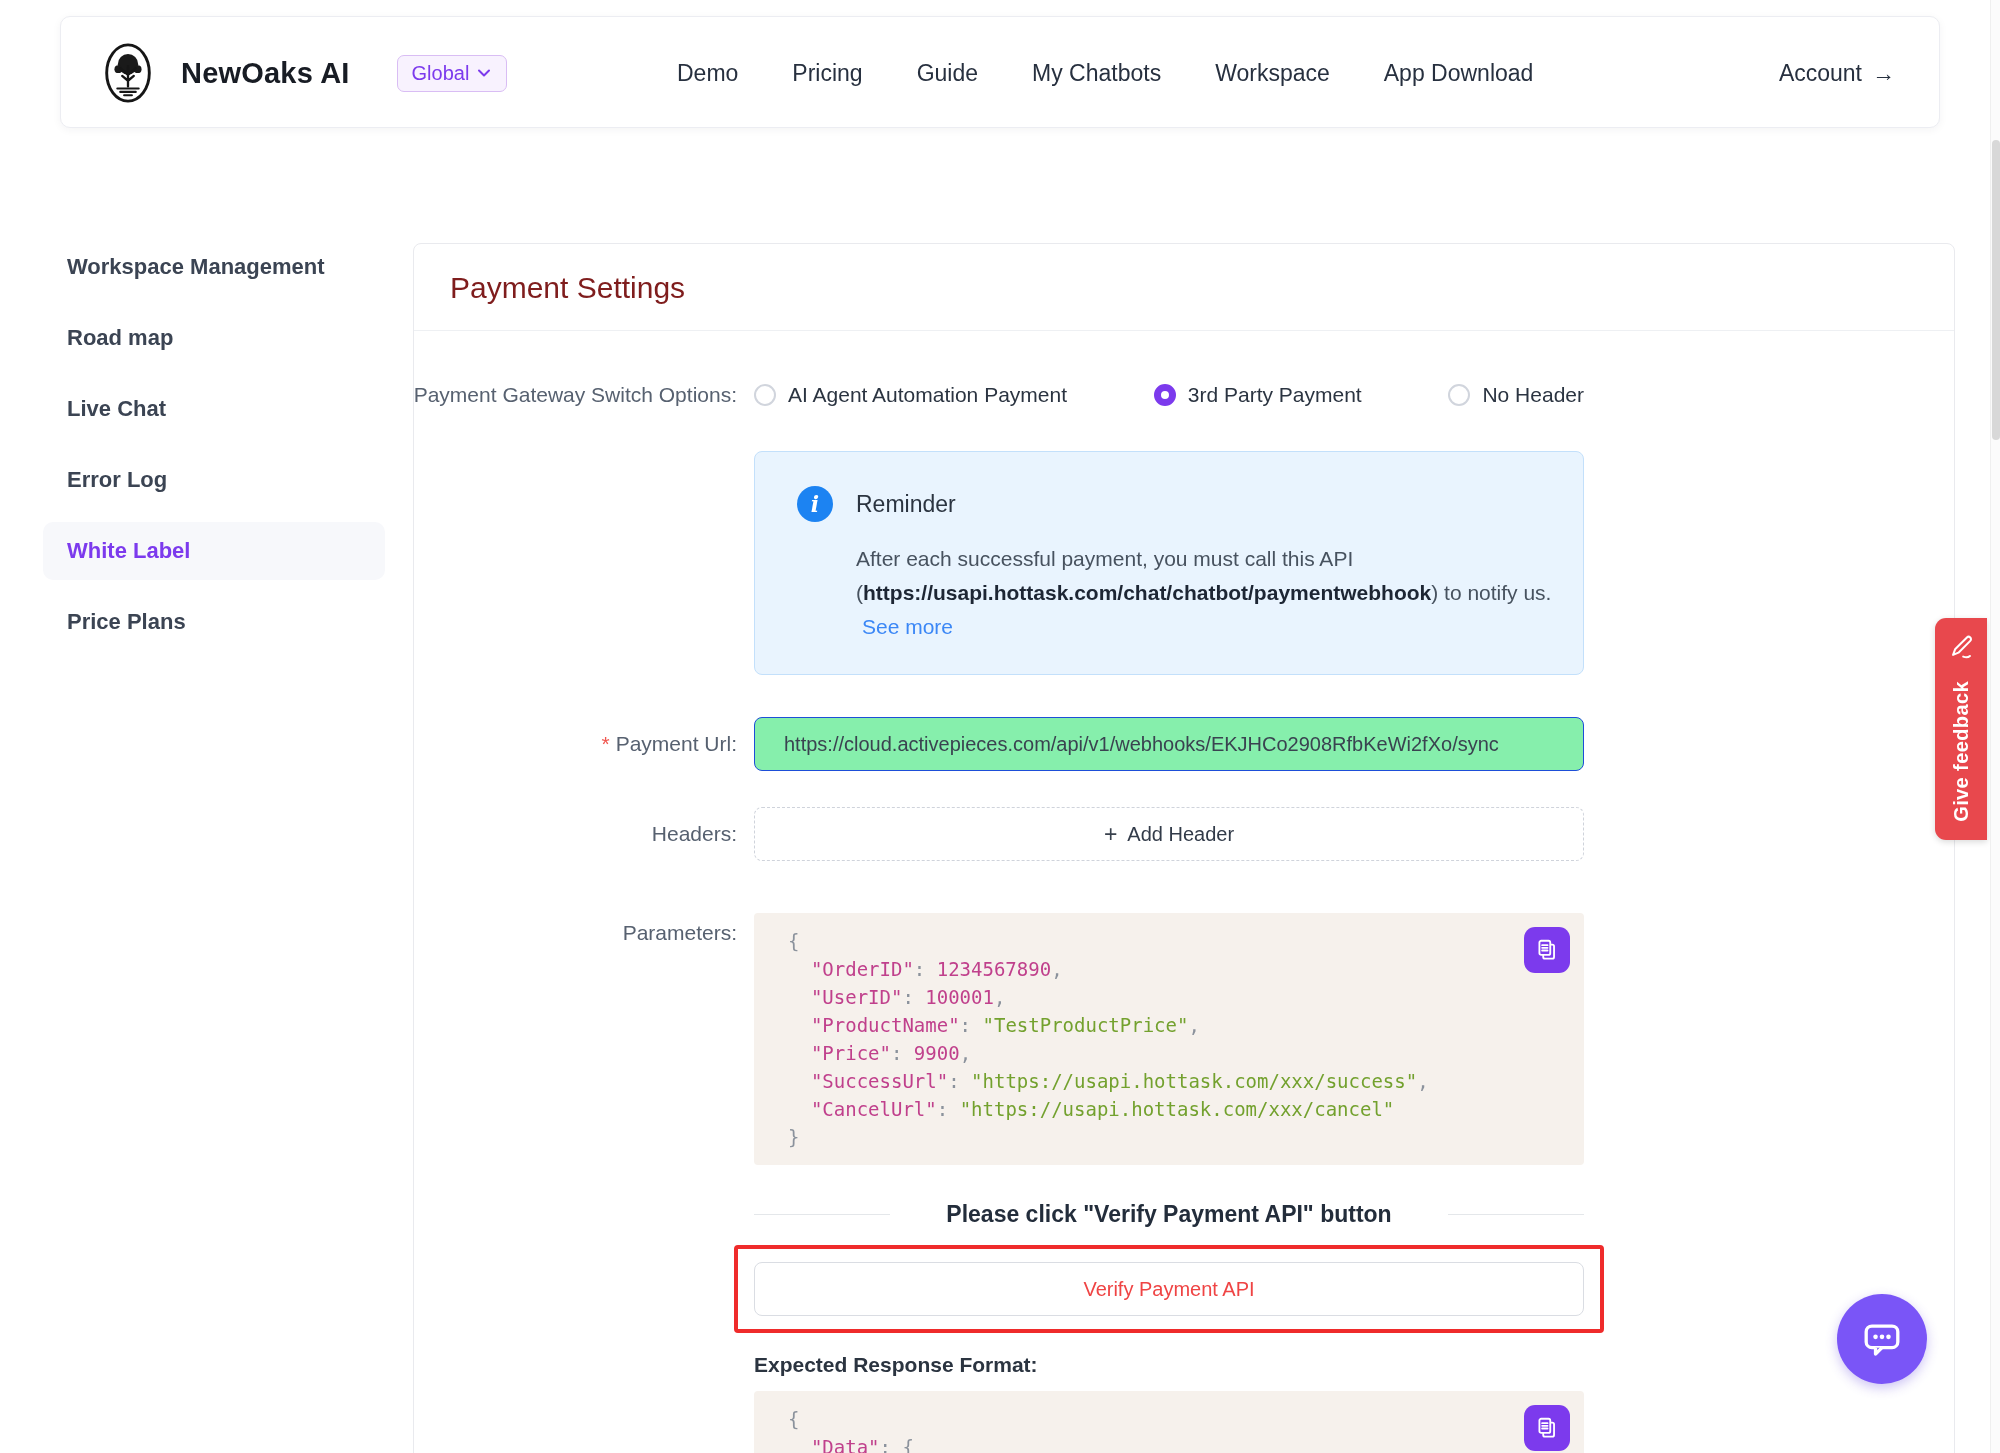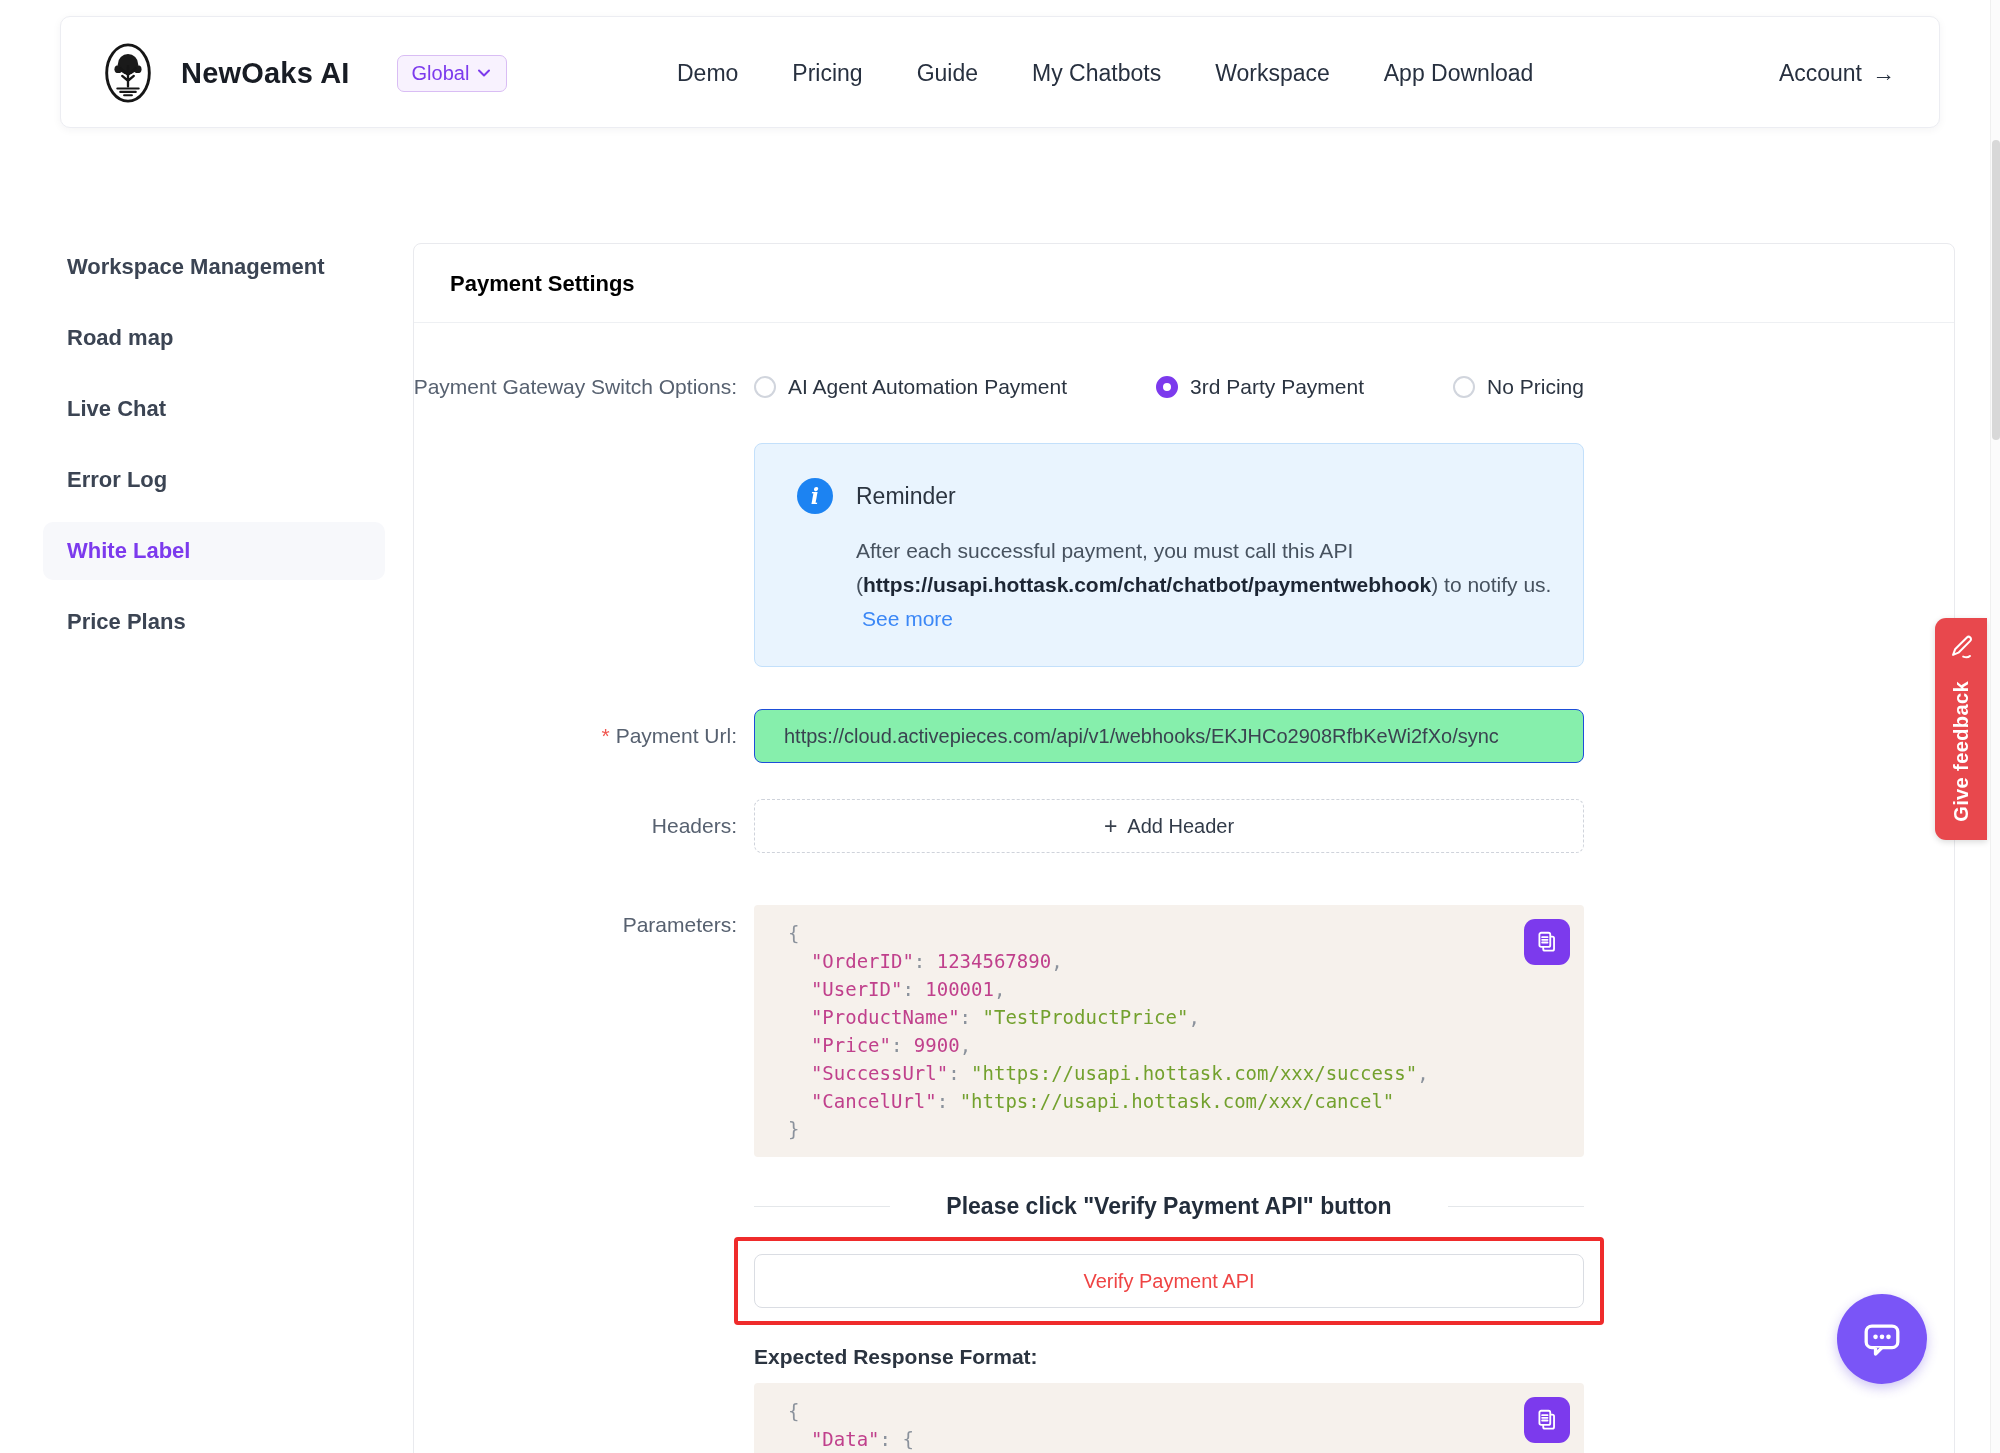--- a/index.html
+++ b/index.html
@@ -21,21 +21,21 @@
 
   
   .sidebar { position:absolute; left:43px; top:238px; width:342px; display:flex; flex-direction:column; gap:13px; }
   .side-item { padding:16px 24px; font-size:22px; font-weight:700; color:#3b4453; border-radius:10px; cursor:pointer; }
   .side-item.active { color:#7c3aed; background:#f7f8fb; }
 
   
   .card { position:absolute; left:413px; top:243px; width:1542px; height:1300px; background:#fff;
     border:1px solid #e9eaee; border-radius:8px 8px 0 0; }
   .card-header { padding:27px 36px 25px 36px; border-bottom:1px solid #eef0f3; }
-  .card-title { font-size:22px; font-weight:700; color:#000000; }
+  .card-title { font-size:30px; font-weight:400; color:#7f1d1d; }
   .card-body { padding-top:44px; }
 
   .row { display:flex; margin-bottom:36px; }
   .row .label-col { width:340px; padding-right:17px; text-align:right; font-size:21px; color:#576170;
     display:flex; justify-content:flex-end; align-items:center; gap:6px; white-space:nowrap; }
   .row.top-align .label-col { align-items:flex-start; padding-top:8px; }
   .row .control-col { width:830px; }
   .req { color:#f0564f; font-size:21px; }
 
   
@@ -164,21 +164,21 @@
         <span class="radio-opt">
           <span class="radio"></span>
           <span class="radio-label">AI Agent Automation Payment</span>
         </span>
         <span class="radio-opt">
           <span class="radio sel"></span>
           <span class="radio-label">3rd Party Payment</span>
         </span>
         <span class="radio-opt">
           <span class="radio"></span>
-          <span class="radio-label">No Pricing</span>
+          <span class="radio-label">No Header</span>
         </span>
       </div>
     </div>
 
     <div class="row" style="margin-bottom:0;">
       <div class="label-col"></div>
       <div class="control-col">
         <div class="reminder">
           <div class="rem-head">
             <span class="info-badge">i</span>

